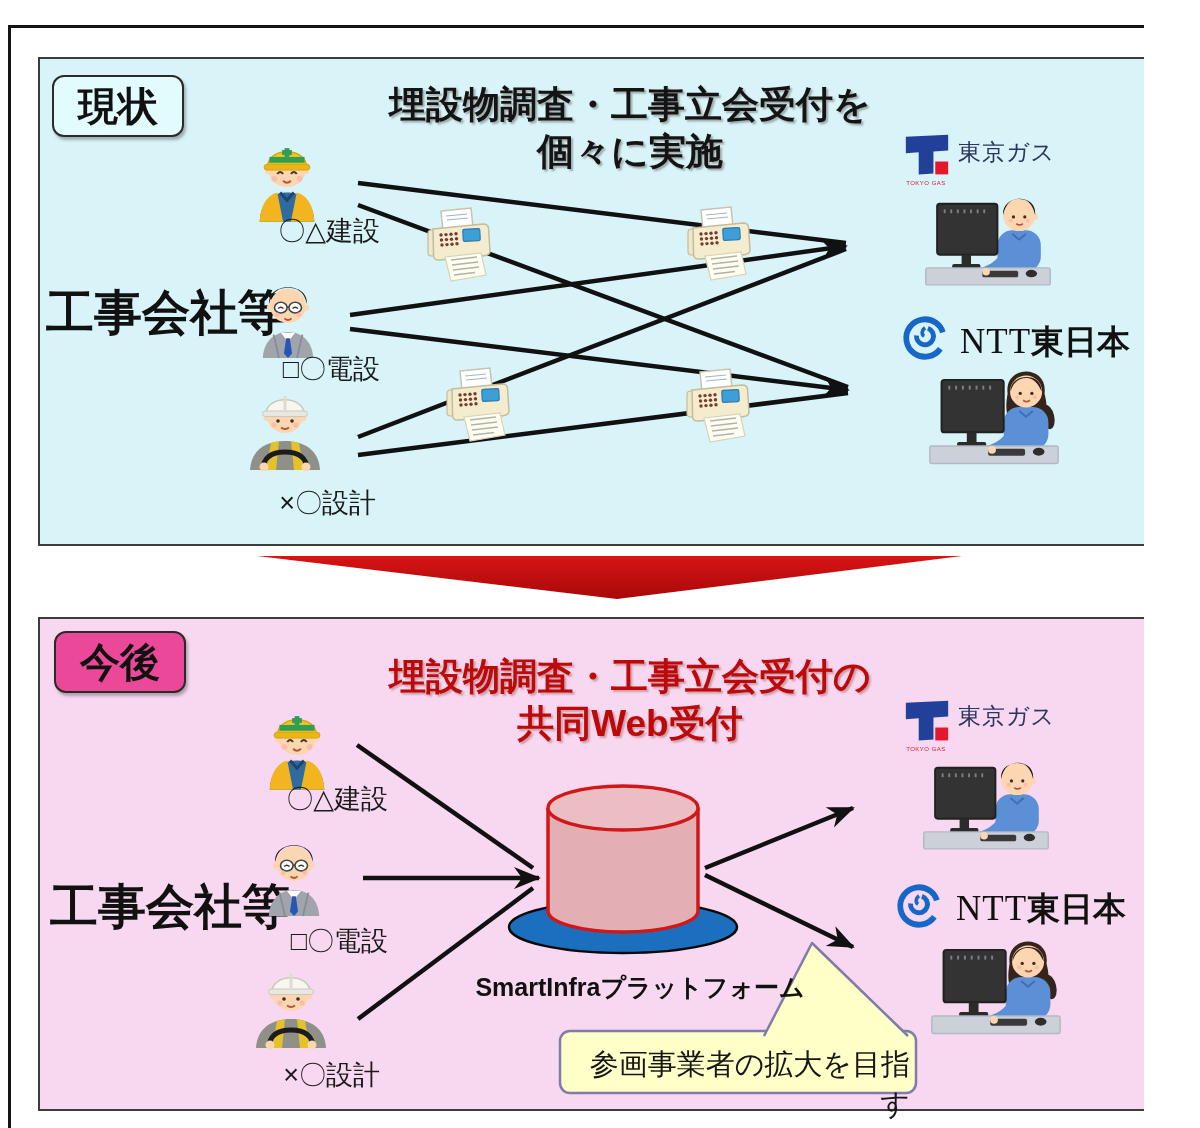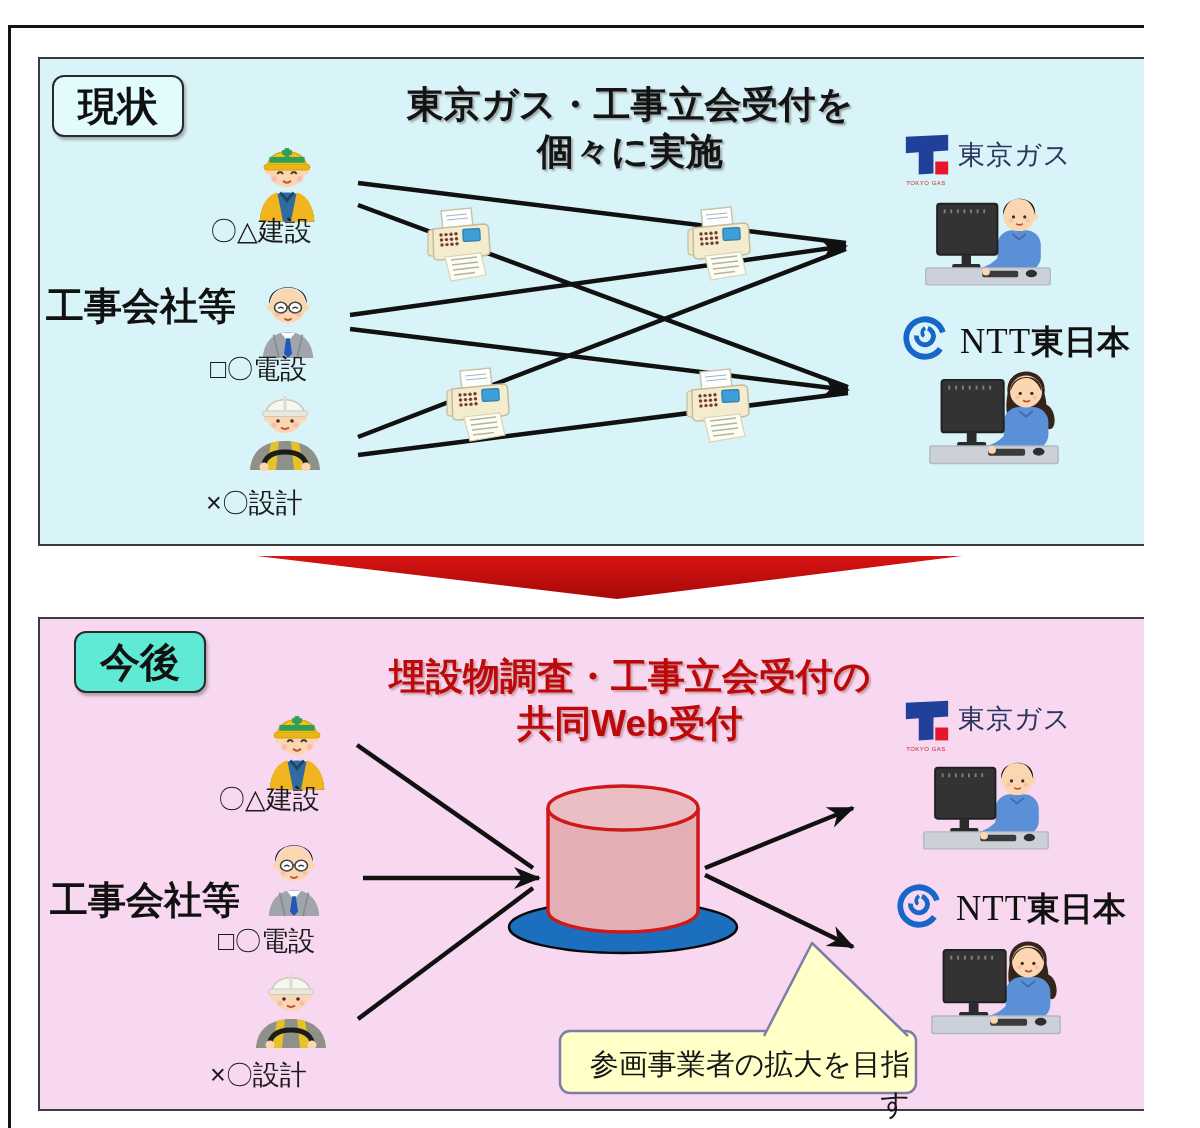--- a/index.html
+++ b/index.html
@@ -6,30 +6,30 @@
   #canvas{position:relative;width:1144px;height:1128px;background:#ffffff;overflow:hidden;
           font-family:"Liberation Sans","DejaVu Sans",sans-serif;margin-top:17px;}
   .frame{position:absolute;left:8px;top:8px;width:1178px;height:1106px;border:3px solid #141414;}
   .panel{position:absolute;left:38px;width:1122px;border:2px solid #3c3c3c;}
   .panel-current{top:40px;height:485px;background:#d9f4f8;}
   .panel-future{top:600px;height:490px;background:#f8d8f0;}
   .tagbox{position:absolute;border:2.5px solid #2a2a2a;border-radius:12px;
           font-size:40px;font-weight:600;color:#111;text-align:center;
           box-shadow:2px 3px 3px rgba(90,90,90,.45);line-height:58px;}
   .tag-current{left:52px;top:58px;width:128px;height:58px;background:#e2fbfd;}
-  .tag-future{left:74px;top:614px;width:128px;height:58px;background:#5eead4;}
+  .tag-future{left:54px;top:614px;width:128px;height:58px;background:#ec4899;}
   .ptitle{position:absolute;left:330px;width:600px;text-align:center;font-weight:bold;
           font-size:37px;line-height:47px;letter-spacing:0px;}
   .ptitle-current{top:64px;color:#141414;text-shadow:2px 2px 2px rgba(110,110,110,.55);}
   .ptitle-future{top:636px;color:#bd0909;text-shadow:2px 2px 2px rgba(160,100,100,.5);}
-  .grouplabel{position:absolute;font-size:38px;font-weight:bold;color:#111;}
-  .company-label{position:absolute;width:170px;text-align:left;font-size:27px;color:#1a1a1a;font-weight:500;}
+  .grouplabel{position:absolute;font-size:48px;font-weight:bold;color:#111;}
+  .company-label{position:absolute;width:170px;text-align:right;font-size:27px;color:#1a1a1a;font-weight:500;}
   .ico{position:absolute;}
   .overlay{position:absolute;left:0;top:0;width:1200px;height:1128px;pointer-events:none;}
-  .tg-name{position:absolute;font-size:27px;font-weight:500;color:#2a3560;letter-spacing:1px;}
+  .tg-name{position:absolute;font-size:23px;font-weight:500;color:#2a3560;letter-spacing:1px;}
   .ntt-name{position:absolute;font-size:33px;font-weight:bold;color:#111;}
   .ntt-name .ntt-prefix{font-family:"Liberation Serif","DejaVu Serif",serif;font-weight:normal;font-size:35px;letter-spacing:1px;}
   .tg-sub{position:absolute;font-size:6px;color:#cf2030;letter-spacing:.5px;width:50px;text-align:center;}
   .hub-text{position:absolute;left:548px;top:812px;width:152px;text-align:center;
             font-size:31px;font-weight:bold;color:#c40808;line-height:41px;}
   .platform-label{position:absolute;left:450px;top:954px;width:380px;text-align:center;
             font-size:25px;font-weight:bold;color:#111;}
   .callout-text{position:absolute;left:566px;top:1028px;width:344px;text-align:right;
             font-size:29px;color:#161616;}
   .hidden-defs{position:absolute;width:0;height:0;overflow:hidden;}
@@ -240,21 +240,21 @@
     <ellipse cx="623" cy="910" rx="114" ry="26" fill="#1c6fbe" stroke="#0a0a0a" stroke-width="2.5"></ellipse>
     <path d="M548,791 L548,894 A75,21 0 0 0 698,894 L698,791" fill="#e3afb4" stroke="#d01818" stroke-width="3.5"></path>
     <ellipse cx="623" cy="791" rx="75" ry="22" fill="#eabec2" stroke="#d01818" stroke-width="3.5"></ellipse>
 
     <rect x="560" y="1014" width="356" height="62" rx="10" fill="#ffffc8" stroke="#7d7da8" stroke-width="2.5"></rect>
     <path d="M764,1019 L812,926 L908,1019" fill="#ffffc8" stroke="#7d7da8" stroke-width="2.5" stroke-linejoin="round"></path>
   </svg>
 
   <div class="tagbox tag-current">現状</div>
   <div class="ptitle ptitle-current">
-    <div>東京ガス・工事立会受付を</div>
+    <div>埋設物調査・工事立会受付を</div>
     <div>個々に実施</div>
   </div>
   <div class="grouplabel" style="left:46px;top:264px;">工事会社等</div>
 
   <svg class="ico" style="left:248px;top:106px;width:78px;height:100px">
       <use href="#sym-worker" width="100%" height="100%"></use>
     </svg>
   <div class="company-label" style="left:210px;top:196px;">〇△建設</div>
   <svg class="ico" style="left:252px;top:248px;width:72px;height:96px">
       <use href="#sym-business" width="100%" height="100%"></use>
@@ -308,20 +308,21 @@
   <div class="company-label" style="left:218px;top:764px;">〇△建設</div>
   <svg class="ico" style="left:258px;top:806px;width:72px;height:96px">
       <use href="#sym-business" width="100%" height="100%"></use>
     </svg>
   <div class="company-label" style="left:218px;top:906px;">□〇電設</div>
   <svg class="ico" style="left:246px;top:930px;width:90px;height:102px">
       <use href="#sym-driver" width="100%" height="100%"></use>
     </svg>
   <div class="company-label" style="left:210px;top:1040px;">×〇設計</div>
 
+  <div class="platform-label">SmartInfraプラットフォーム</div>
   <div class="callout-text">参画事業者の拡大を目指す</div>
 
   <svg class="ico" style="left:903px;top:682px;width:48px;height:46px">
       <use href="#sym-tg-mark" width="100%" height="100%"></use>
     </svg>
   <div class="tg-sub" style="left:901px;top:729px;">TOKYO GAS</div>
   <div class="tg-name" style="left:958px;top:684px;">東京ガス</div>
   <svg class="ico" style="left:920px;top:724px;width:132px;height:112px">
       <use href="#sym-man-pc" width="100%" height="100%"></use>
     </svg>

